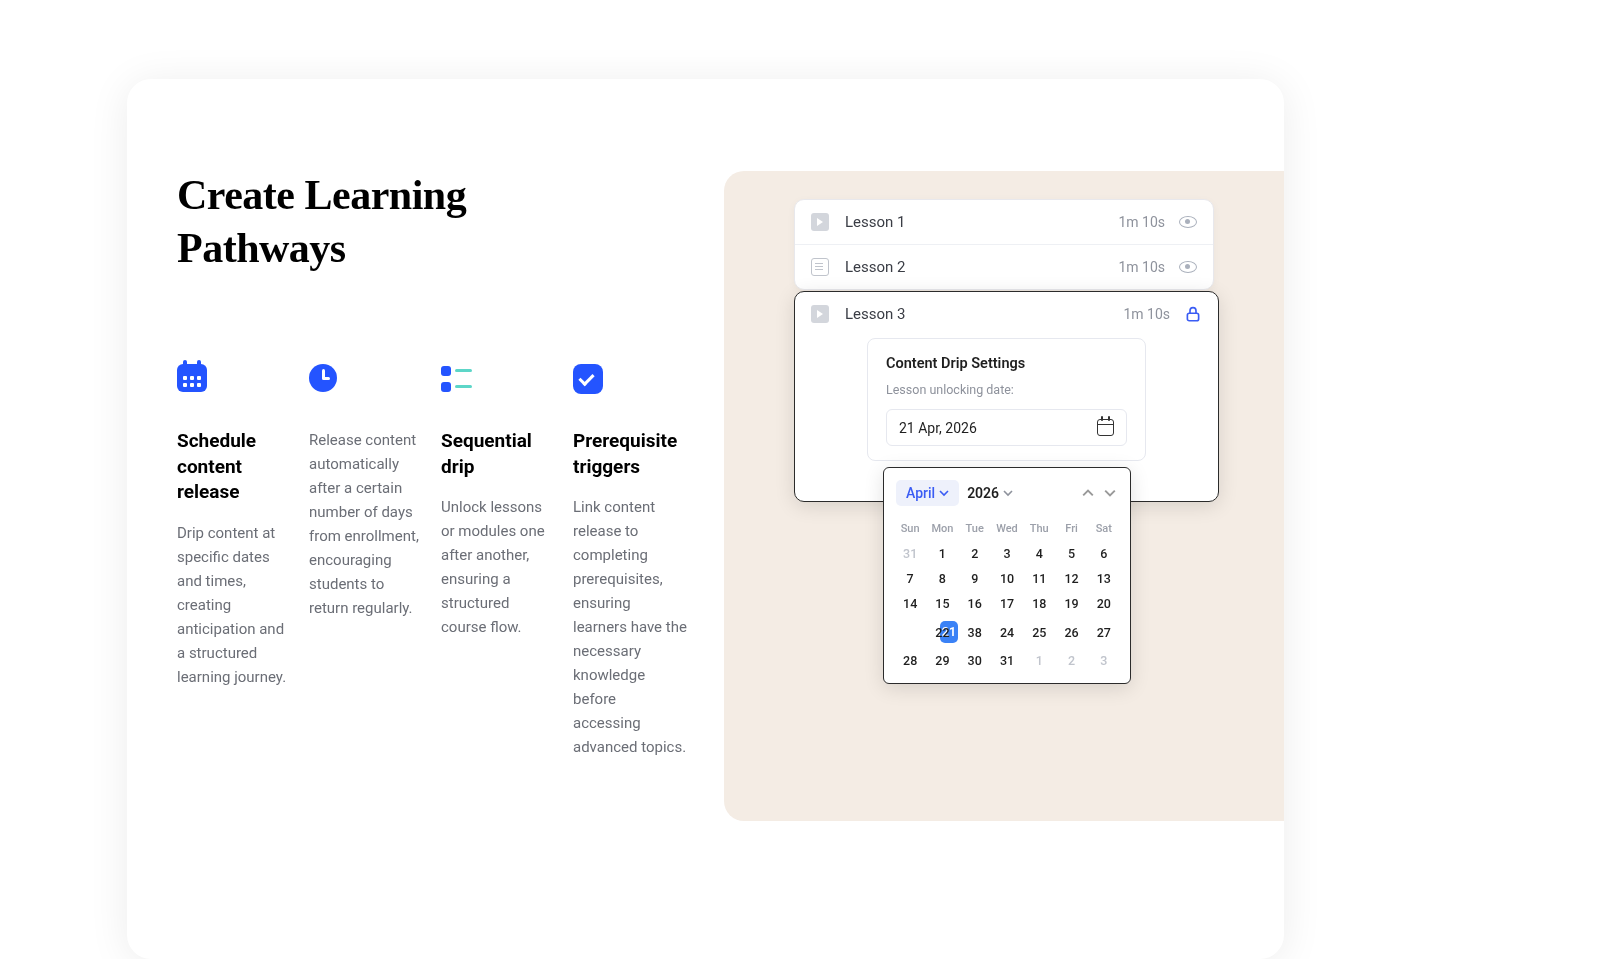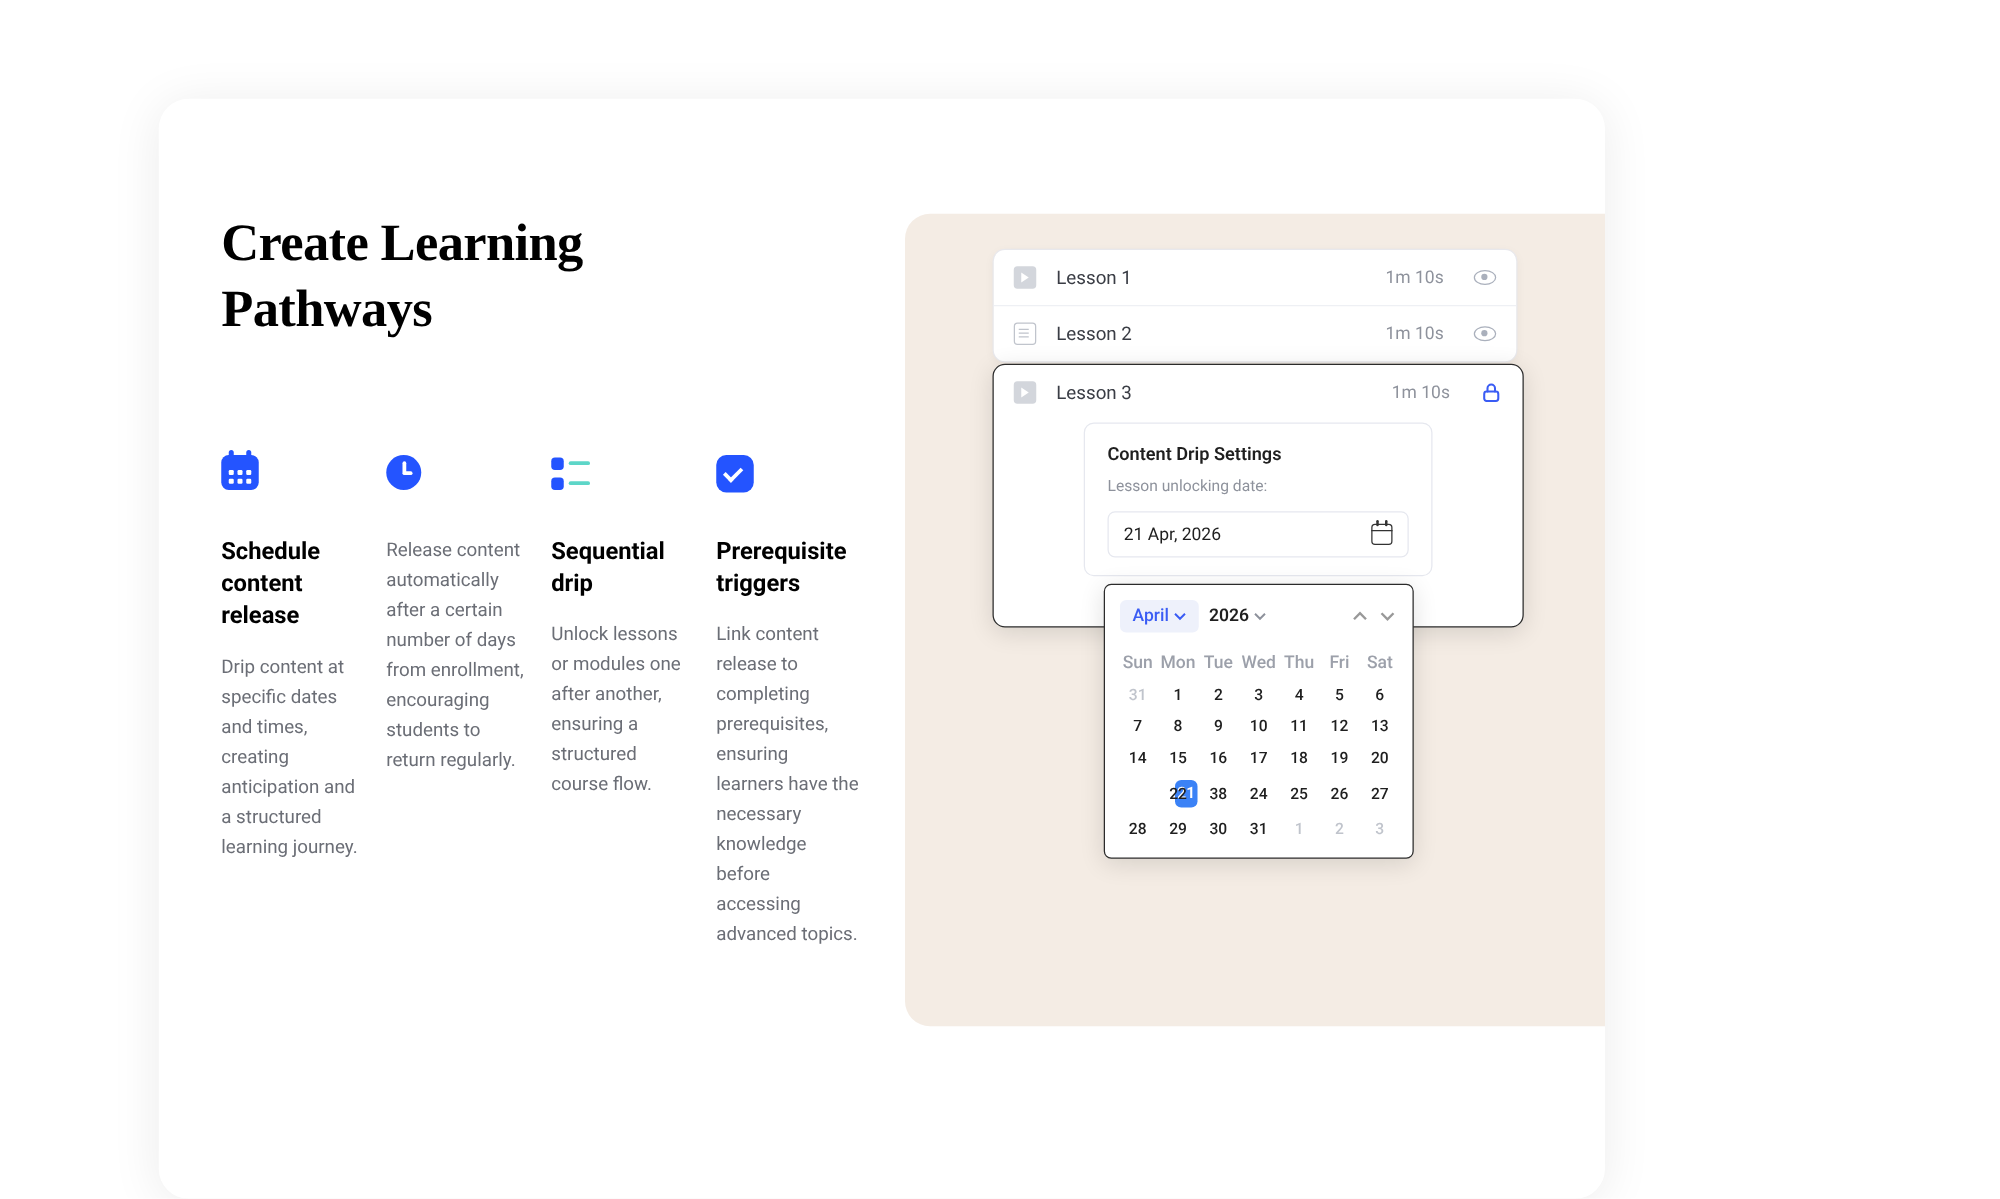--- a/index.html
+++ b/index.html
@@ -115,21 +115,21 @@
     .lesson-row .li-icon {
       width: 18px; height: 18px; background: #d3d6dc; border-radius: 3px; margin-right: 16px; position: relative; flex-shrink: 0;
     }
     .lesson-row .li-icon.play:after {
       content: ""; position: absolute; left: 6px; top: 4.5px;
       border-left: 6px solid #fff; border-top: 4.5px solid transparent; border-bottom: 4.5px solid transparent;
     }
     .lesson-row .li-icon.doc { background: none; border: 1.8px solid #c0c4cc; border-radius: 3px; }
     .lesson-row .li-icon.doc:after { content: ""; position: absolute; left: 3px; top: 3.5px; width: 8px; height: 1.5px; background: #c0c4cc; box-shadow: 0 3px 0 #c0c4cc, 0 6px 0 #c0c4cc; }
     .lesson-row .name { flex: 1; color: #3a3d45; }
-    .lesson-row .dur { font-size: 14px; color: #8e929c; margin-right: 24px; }
+    .lesson-row .dur { font-size: 14px; color: #8e929c; margin-right: 14px; }
     .lesson-row .meta-icon { width: 18px; height: 18px; position: relative; flex-shrink: 0; }
     .eye { border: 1.8px solid #aab0bc; border-radius: 50% / 50%; width: 18px; height: 12px; position: relative; top: 3px; }
     .eye:after { content: ""; position: absolute; left: 5px; top: 2.2px; width: 5px; height: 5px; border-radius: 50%; background: #aab0bc; }
     .lock svg { display:block; }
     .lesson3-wrap {
       position: absolute;
       left: 70px;
       top: 120px;
       width: 425px;
       background: #fff;
@@ -170,21 +170,21 @@
     .cal-head { display: flex; align-items: center; gap: 8px; margin-bottom: 10px; padding: 0 2px; }
     .cal-month {
       background: #eef1fb; color: #3a5cf4; font-size: 14px; font-weight: 500;
       padding: 5px 10px; border-radius: 5px;
       display: inline-flex; align-items: center; gap: 4px;
     }
     .cal-year { font-size: 14px; font-weight: 600; color: #1f1f1f; display: inline-flex; align-items: center; gap: 4px; }
     .cal-nav { margin-left: auto; display: flex; gap: 6px; }
     .chev { width: 16px; height: 16px; display:flex; align-items:center; justify-content:center; color: #8e929c; cursor:pointer; }
     .cal-grid { width: 100%; table-layout: fixed; border-collapse: collapse; }
-    .cal-grid th { font-size: 14px; font-weight: 500; color: #9ca0aa; padding: 6px 0; }
+    .cal-grid th { font-size: 11px; font-weight: 500; color: #9ca0aa; padding: 6px 0; }
     .cal-grid td { text-align: center; font-size: 12.5px; color: #1f1f1f; padding: 5px 0; font-weight: 500; }
     .cal-grid td.dim { color: #c0c4cc; }
     .cal-grid td.sel span {
       display: inline-block; width: 18px; height: 22px; line-height: 22px;
       background: #3b82f6; color: #fff; border-radius: 5px; font-weight: 600; margin-left: 46px;
     }
     .chev-svg { width:10px; height:10px; }
   </style>
 </head>
 <body>

